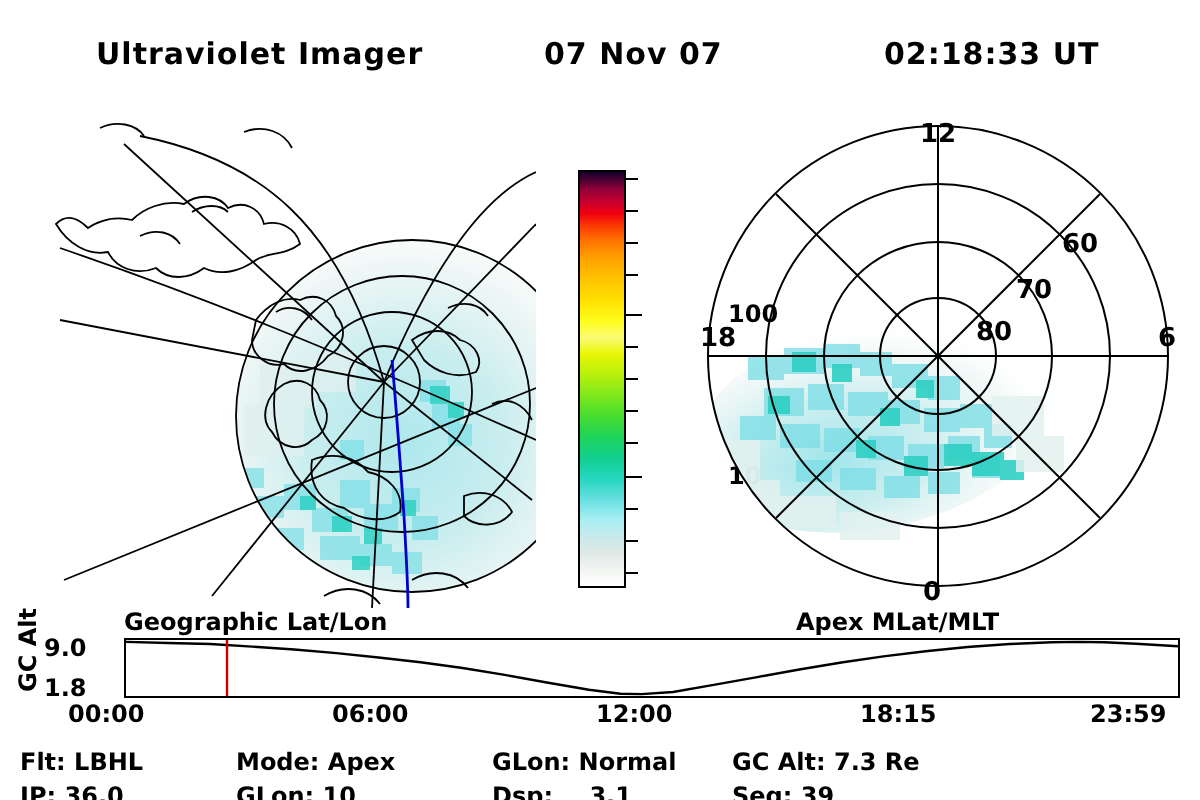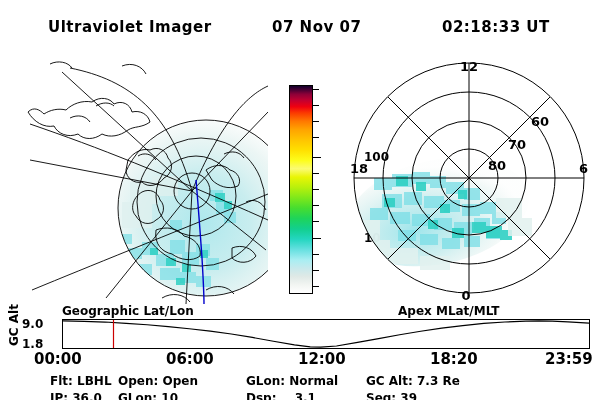--- a/index.html
+++ b/index.html
@@ -77,28 +77,28 @@
   #alt-caption-geo{position:absolute;left:62px;top:0;font-size:12px;white-space:nowrap;}
   #alt-caption-mag{position:absolute;left:398px;top:0;font-size:12px;white-space:nowrap;}
   #alt-ylabel{
     position:absolute;left:-16px;top:14px;width:60px;
     transform:rotate(-90deg);transform-origin:50% 50%;
     text-align:center;font-size:12px;white-space:nowrap;
   }
   .alt-ytick{position:absolute;left:22px;font-size:12px;white-space:nowrap;transform:translateY(-50%);}
   #alt-plot{position:absolute;left:62px;top:15px;width:528px;height:30px;border:1px solid #000;box-sizing:border-box;background:#fff;}
   #alt-plot svg{display:block;width:100%;height:100%;}
-  .alt-xtick{position:absolute;top:46px;font-size:15px;white-space:nowrap;}
+  .alt-xtick{position:absolute;top:46px;font-size:12px;white-space:nowrap;}
 
   
   #status{left:0;top:362px;width:600px;height:38px;font-size:12px;}
   .st{position:absolute;white-space:nowrap;}
   .row1{top:0;}
   .row2{top:17px;}
-  .c1{left:10px;margin-left:40px;} .c2{left:118px;} .c3{left:246px;} .c4{left:366px;} .c5{left:486px;}
+  .c1{left:10px;} .c2{left:118px;} .c3{left:246px;} .c4{left:366px;} .c5{left:486px;}
   .st .val{display:inline;}
 </style>
 </head>
 <body>
 
 <div class="stage">
 
   <div class="abs" id="header">
     <div class="htxt" id="title-text">Ultraviolet Imager</div>
     <div class="htxt" id="date-text">07 Nov 07</div>
@@ -324,37 +324,37 @@
     <div id="alt-plot">
       <svg viewBox="0 0 528 30" preserveAspectRatio="none">
         <polyline id="alt-curve" fill="none" stroke="#000" stroke-width="1.2" vector-effect="non-scaling-stroke" points="0.00,1.00 21.12,1.58 42.24,2.17 63.36,3.53 84.48,5.08 105.60,7.03 126.72,9.36 147.84,11.89 168.96,15.00 190.08,18.69 211.20,22.78 232.32,26.67 248.16,28.81 258.72,29.00 274.56,27.83 295.68,23.94 316.80,19.86 337.92,15.78 359.04,12.08 380.16,8.78 401.28,6.06 422.40,3.72 443.52,2.17 464.64,1.19 477.84,1.00 491.04,1.19 506.88,1.97 528.00,3.33"></polyline>
         <line id="alt-marker" x1="50.69" y1="0" x2="50.69" y2="30" stroke="#cc0000" stroke-width="1.2" vector-effect="non-scaling-stroke"></line>
       </svg>
     </div>
 
     <div class="alt-xtick" style="left:34px">00:00</div>
     <div class="alt-xtick" style="left:166px">06:00</div>
     <div class="alt-xtick" style="left:298px">12:00</div>
-    <div class="alt-xtick" style="left:430px">18:20</div>
+    <div class="alt-xtick" style="left:430px">18:15</div>
     <div class="alt-xtick" style="left:545px">23:59</div>
   </div>
 
   <div class="abs" id="status">
     <div class="st row1 c1">
       <span>Flt:</span>
       <span class="val">LBHL</span>
     </div>
     <div class="st row2 c1">
       <span>IP:</span>
       <span class="val">36.0</span>
     </div>
 
     <div class="st row1 c2">
-      <span>Open:</span>
-      <span class="val">Open</span>
+      <span>Mode:</span>
+      <span class="val">Apex</span>
     </div>
     <div class="st row2 c2">
       <span>GLon:</span>
       <span class="val">10</span>
     </div>
 
     <div class="st row1 c3">
       <span>GLon:</span>
       <span class="val">Normal</span>
     </div>

